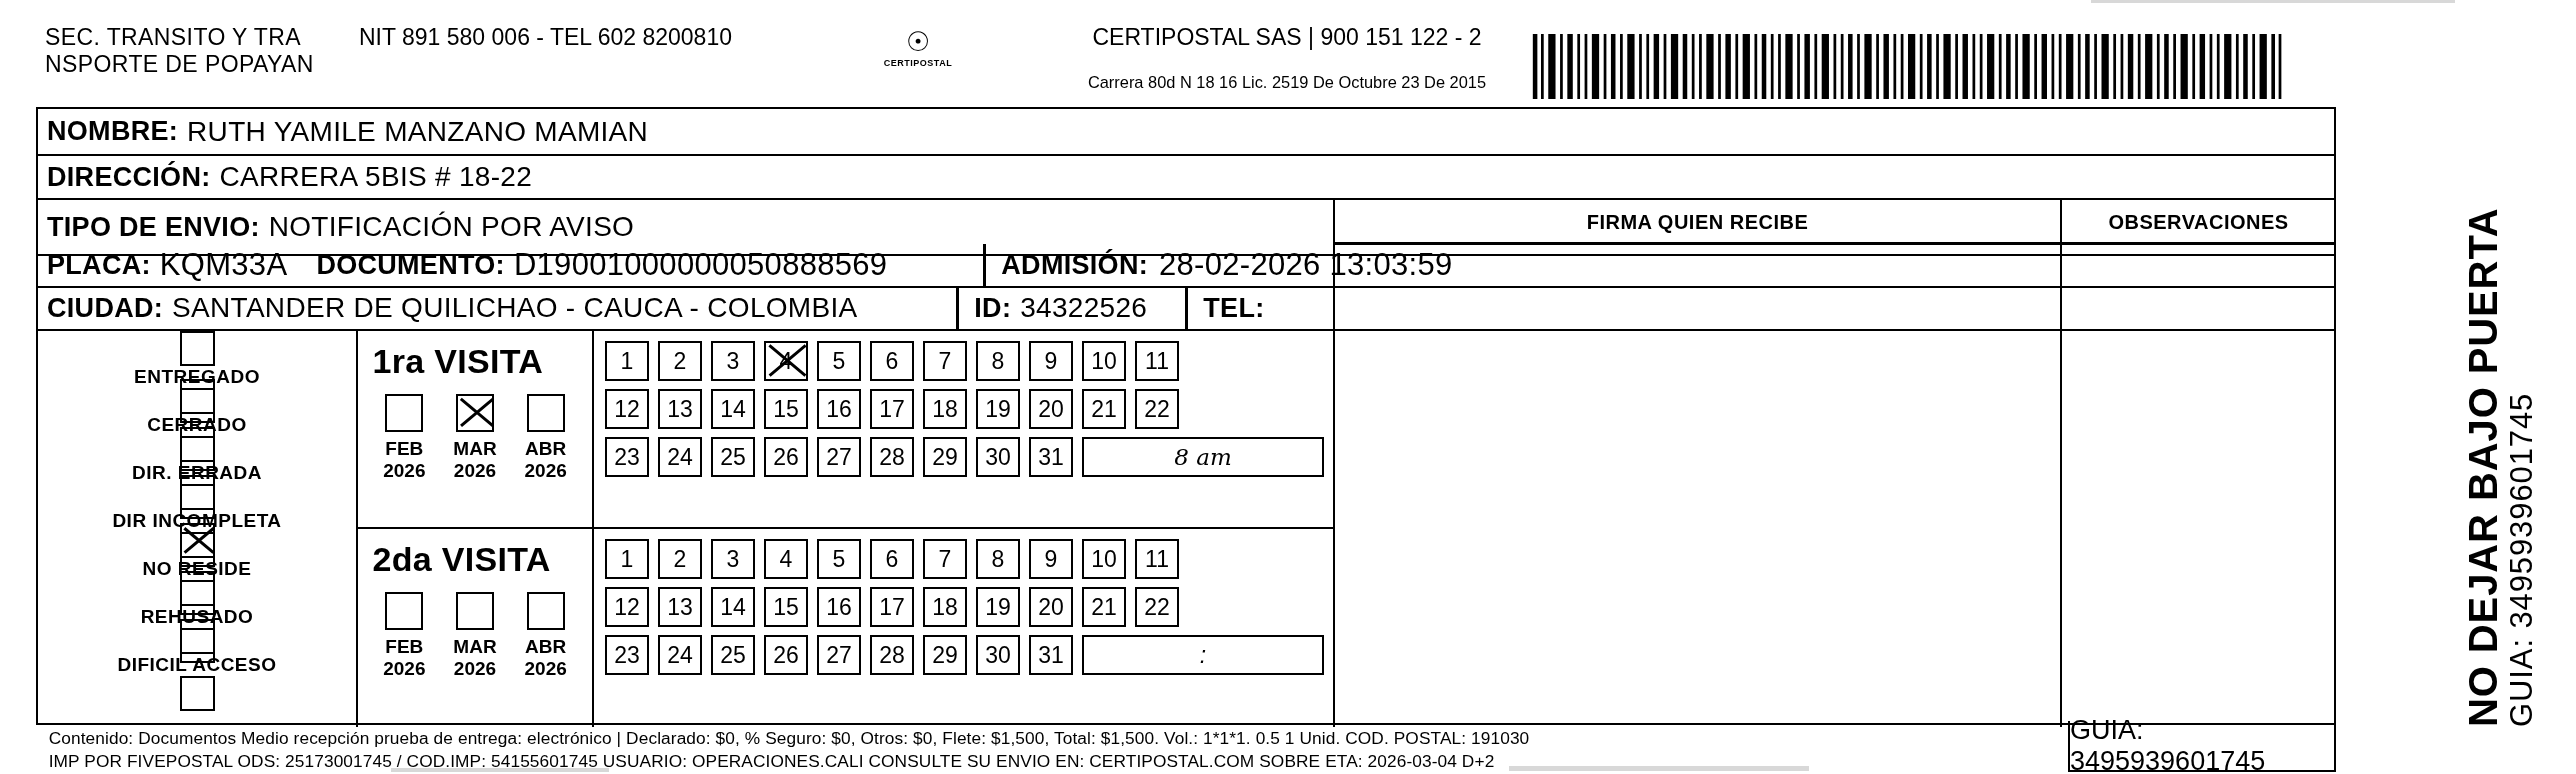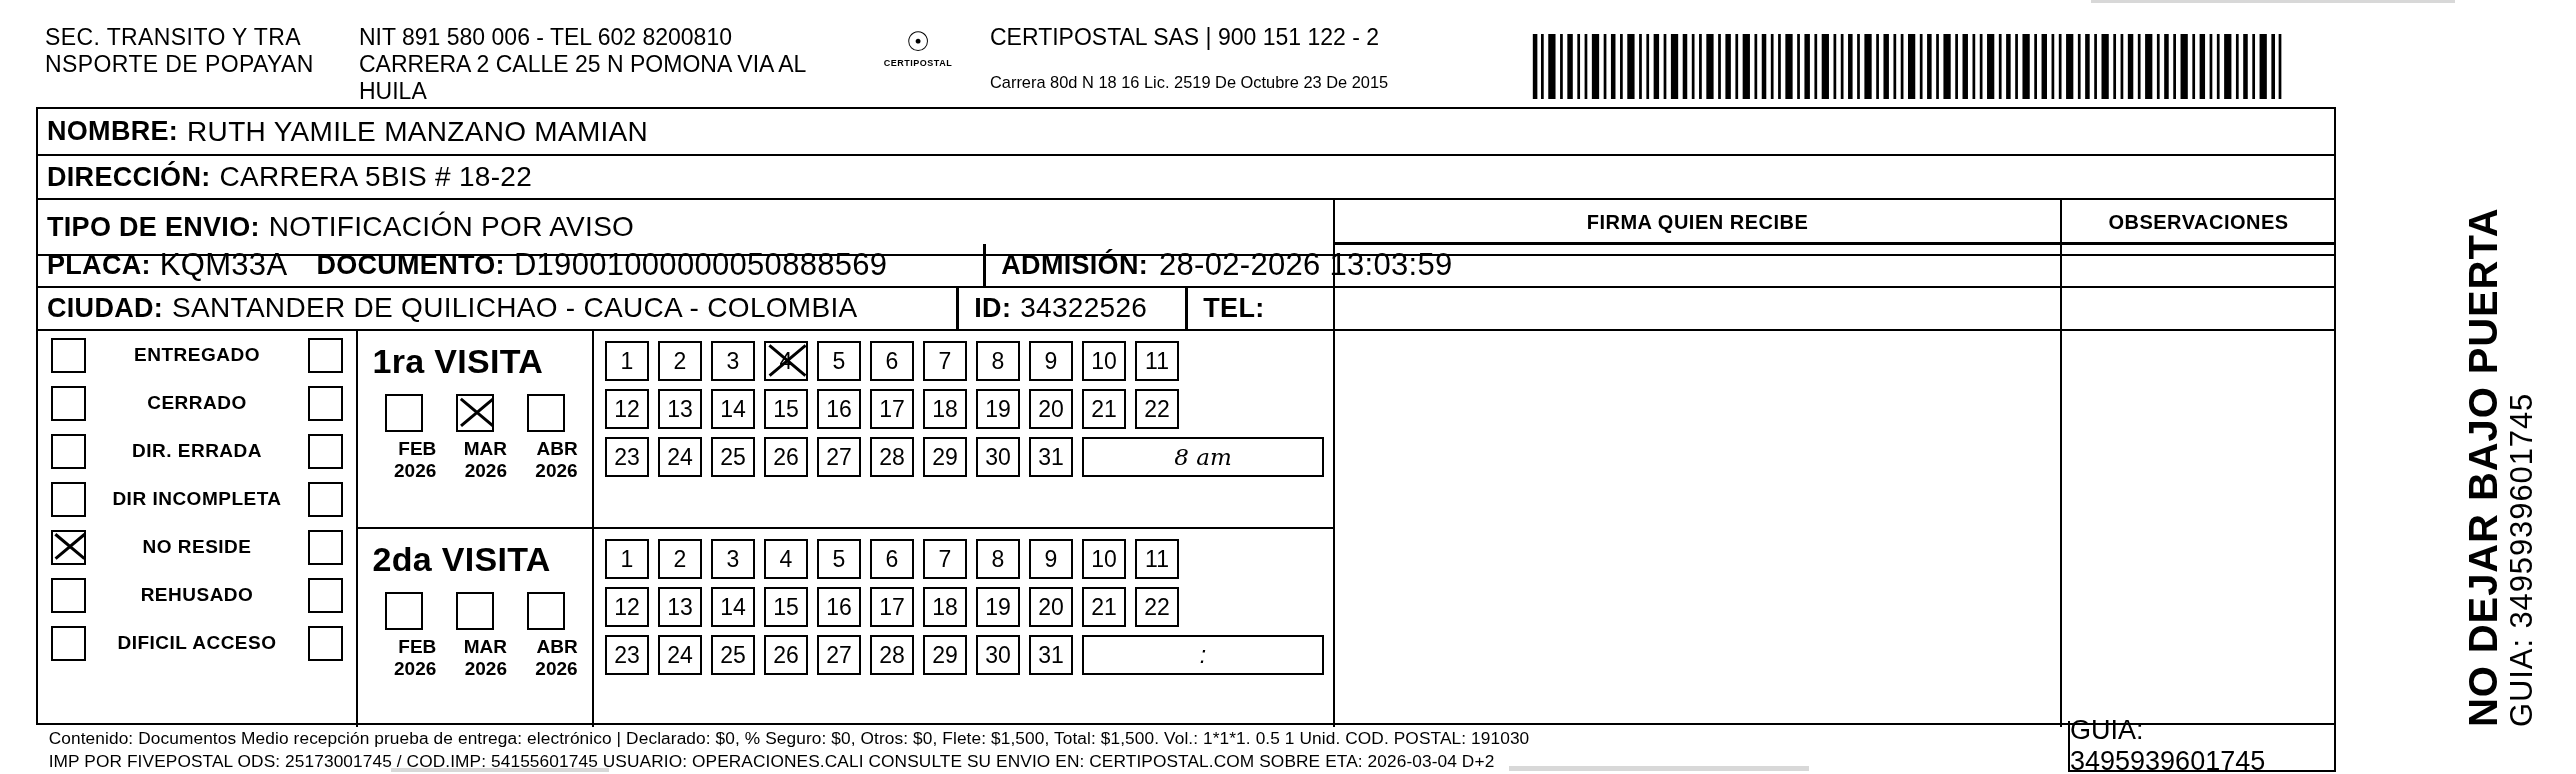--- a/index.html
+++ b/index.html
@@ -7,21 +7,21 @@
   #sheet{position:relative;width:2576px;height:774px;background:#fff;overflow:hidden;}
 
   
   .hdr{position:absolute;left:36px;top:18px;width:2472px;height:91px;}
   .hdr-col{position:absolute;top:5.5px;}
   .h-sec{left:9px;width:300px;font-size:23px;line-height:27px;letter-spacing:0.4px;}
   .h-nit{left:323px;width:509px;font-size:23px;line-height:27px;}
   .h-logo{left:841px;top:11px;width:82px;text-align:center;}
   .h-logo .mark{font-size:27px;line-height:27px;}
   .h-logo .lbl{font-size:9px;letter-spacing:0.5px;margin-top:1.8px;}
-  .h-cert{left:954px;width:636px;}
+  .h-cert{left:933px;width:636px;text-align:center;}
   .h-cert .l1{font-size:23px;line-height:27px;}
   .h-cert .l2{font-size:16.4px;line-height:22px;margin-top:20px;}
   .barcode{position:absolute;left:1495px;top:16.4px;width:754px;height:65px;}
   .barcode svg{display:block;}
 
   
   .frame{position:absolute;left:36px;top:107px;width:2300px;height:618px;border:2.7px solid #000;box-sizing:border-box;}
 
   .row{position:absolute;left:0;width:100%;box-sizing:border-box;border-bottom:2.7px solid #000;}
   .r-nombre{top:0;height:47px;}
@@ -45,32 +45,32 @@
 
   
   .body{position:absolute;left:0;top:222px;width:1295px;height:396px;box-sizing:border-box;}
   .col-v{position:absolute;left:0;top:0;width:320px;height:396px;border-right:2.7px solid #000;box-sizing:border-box;}
   .col-visit{position:absolute;left:320px;top:0;width:236px;height:396px;border-right:2.7px solid #000;box-sizing:border-box;}
   .col-days{position:absolute;left:556px;top:0;width:739px;height:396px;box-sizing:border-box;}
 
   .vhead{display:flex;align-items:center;height:53px;padding:0 12.7px;}
   .vhead .v{font-size:33px;font-weight:bold;}
   .vhead .spacer{flex:1;}
-  .vrow{display:flex;align-items:center;height:48px;padding:0 12.7px;}
+  .vrow{display:flex;align-items:center;height:48px;padding:0 12.7px;flex-direction:column;}
   .vrow .txt{flex:1;text-align:center;font-size:19px;font-weight:bold;letter-spacing:0.5px;}
   .chk{width:35px;height:35px;border:2.7px solid #000;box-sizing:border-box;position:relative;flex:0 0 auto;}
   .chk.x::before,.chk.x::after{content:"";position:absolute;left:-1.8px;top:13.6px;width:38px;height:2.7px;background:#000;}
   .chk.x::before{transform:rotate(40deg);}
   .chk.x::after{transform:rotate(-40deg);}
 
   .visit-block{height:198px;border-bottom:2.7px solid #000;box-sizing:border-box;position:relative;}
   .visit-block.last{border-bottom:none;}
   .visit-title{font-size:34px;font-weight:bold;padding:11px 0 0 14.5px;letter-spacing:0.3px;}
   .months{display:flex;justify-content:space-around;padding:12.7px 11px 0 11px;}
-  .month{text-align:right;width:64px;}
+  .month{text-align:center;width:64px;}
   .month .mchk{width:38px;height:38px;border:2.7px solid #000;margin:0 auto;box-sizing:border-box;position:relative;}
   .month .mchk.x::before,.month .mchk.x::after{content:"";position:absolute;left:-1.8px;top:15.5px;width:42px;height:2.7px;background:#000;}
   .month .mchk.x::before{transform:rotate(40deg);}
   .month .mchk.x::after{transform:rotate(-40deg);}
   .month .mname{font-size:19px;font-weight:bold;margin-top:6.4px;}
   .month .myear{font-size:19px;font-weight:bold;}
 
   .days-block{height:198px;border-bottom:2.7px solid #000;box-sizing:border-box;padding:10px 9px 0 11px;}
   .days-block.last{border-bottom:none;}
   .drow{display:flex;gap:9px;margin-bottom:8.2px;}
@@ -106,21 +106,20 @@
   <div class="edge" style="left:391px;top:768px;width:218px;height:3.6px;"></div>
   <div class="edge" style="left:1509px;top:766px;width:300px;height:4.5px;"></div>
 
   <div class="hdr">
     <div class="hdr-col h-sec">
       <div>SEC. TRANSITO Y TRA</div>
       <div>NSPORTE DE POPAYAN</div>
     </div>
     <div class="hdr-col h-nit">
       <div>NIT 891 580 006 - TEL 602 8200810</div>
-      <div>CARRERA 2 CALLE 25 N POMONA VIA AL HUILA</div>
     </div>
     <div class="hdr-col h-logo">
       <div class="mark">☉</div>
       <div class="lbl">CERTIPOSTAL</div>
     </div>
     <div class="hdr-col h-cert">
       <div class="l1">CERTIPOSTAL SAS | 900 151 122 - 2</div>
       <div class="l2">Carrera 80d N 18 16  Lic. 2519 De Octubre 23 De 2015</div>
     </div>
     <div class="barcode">

